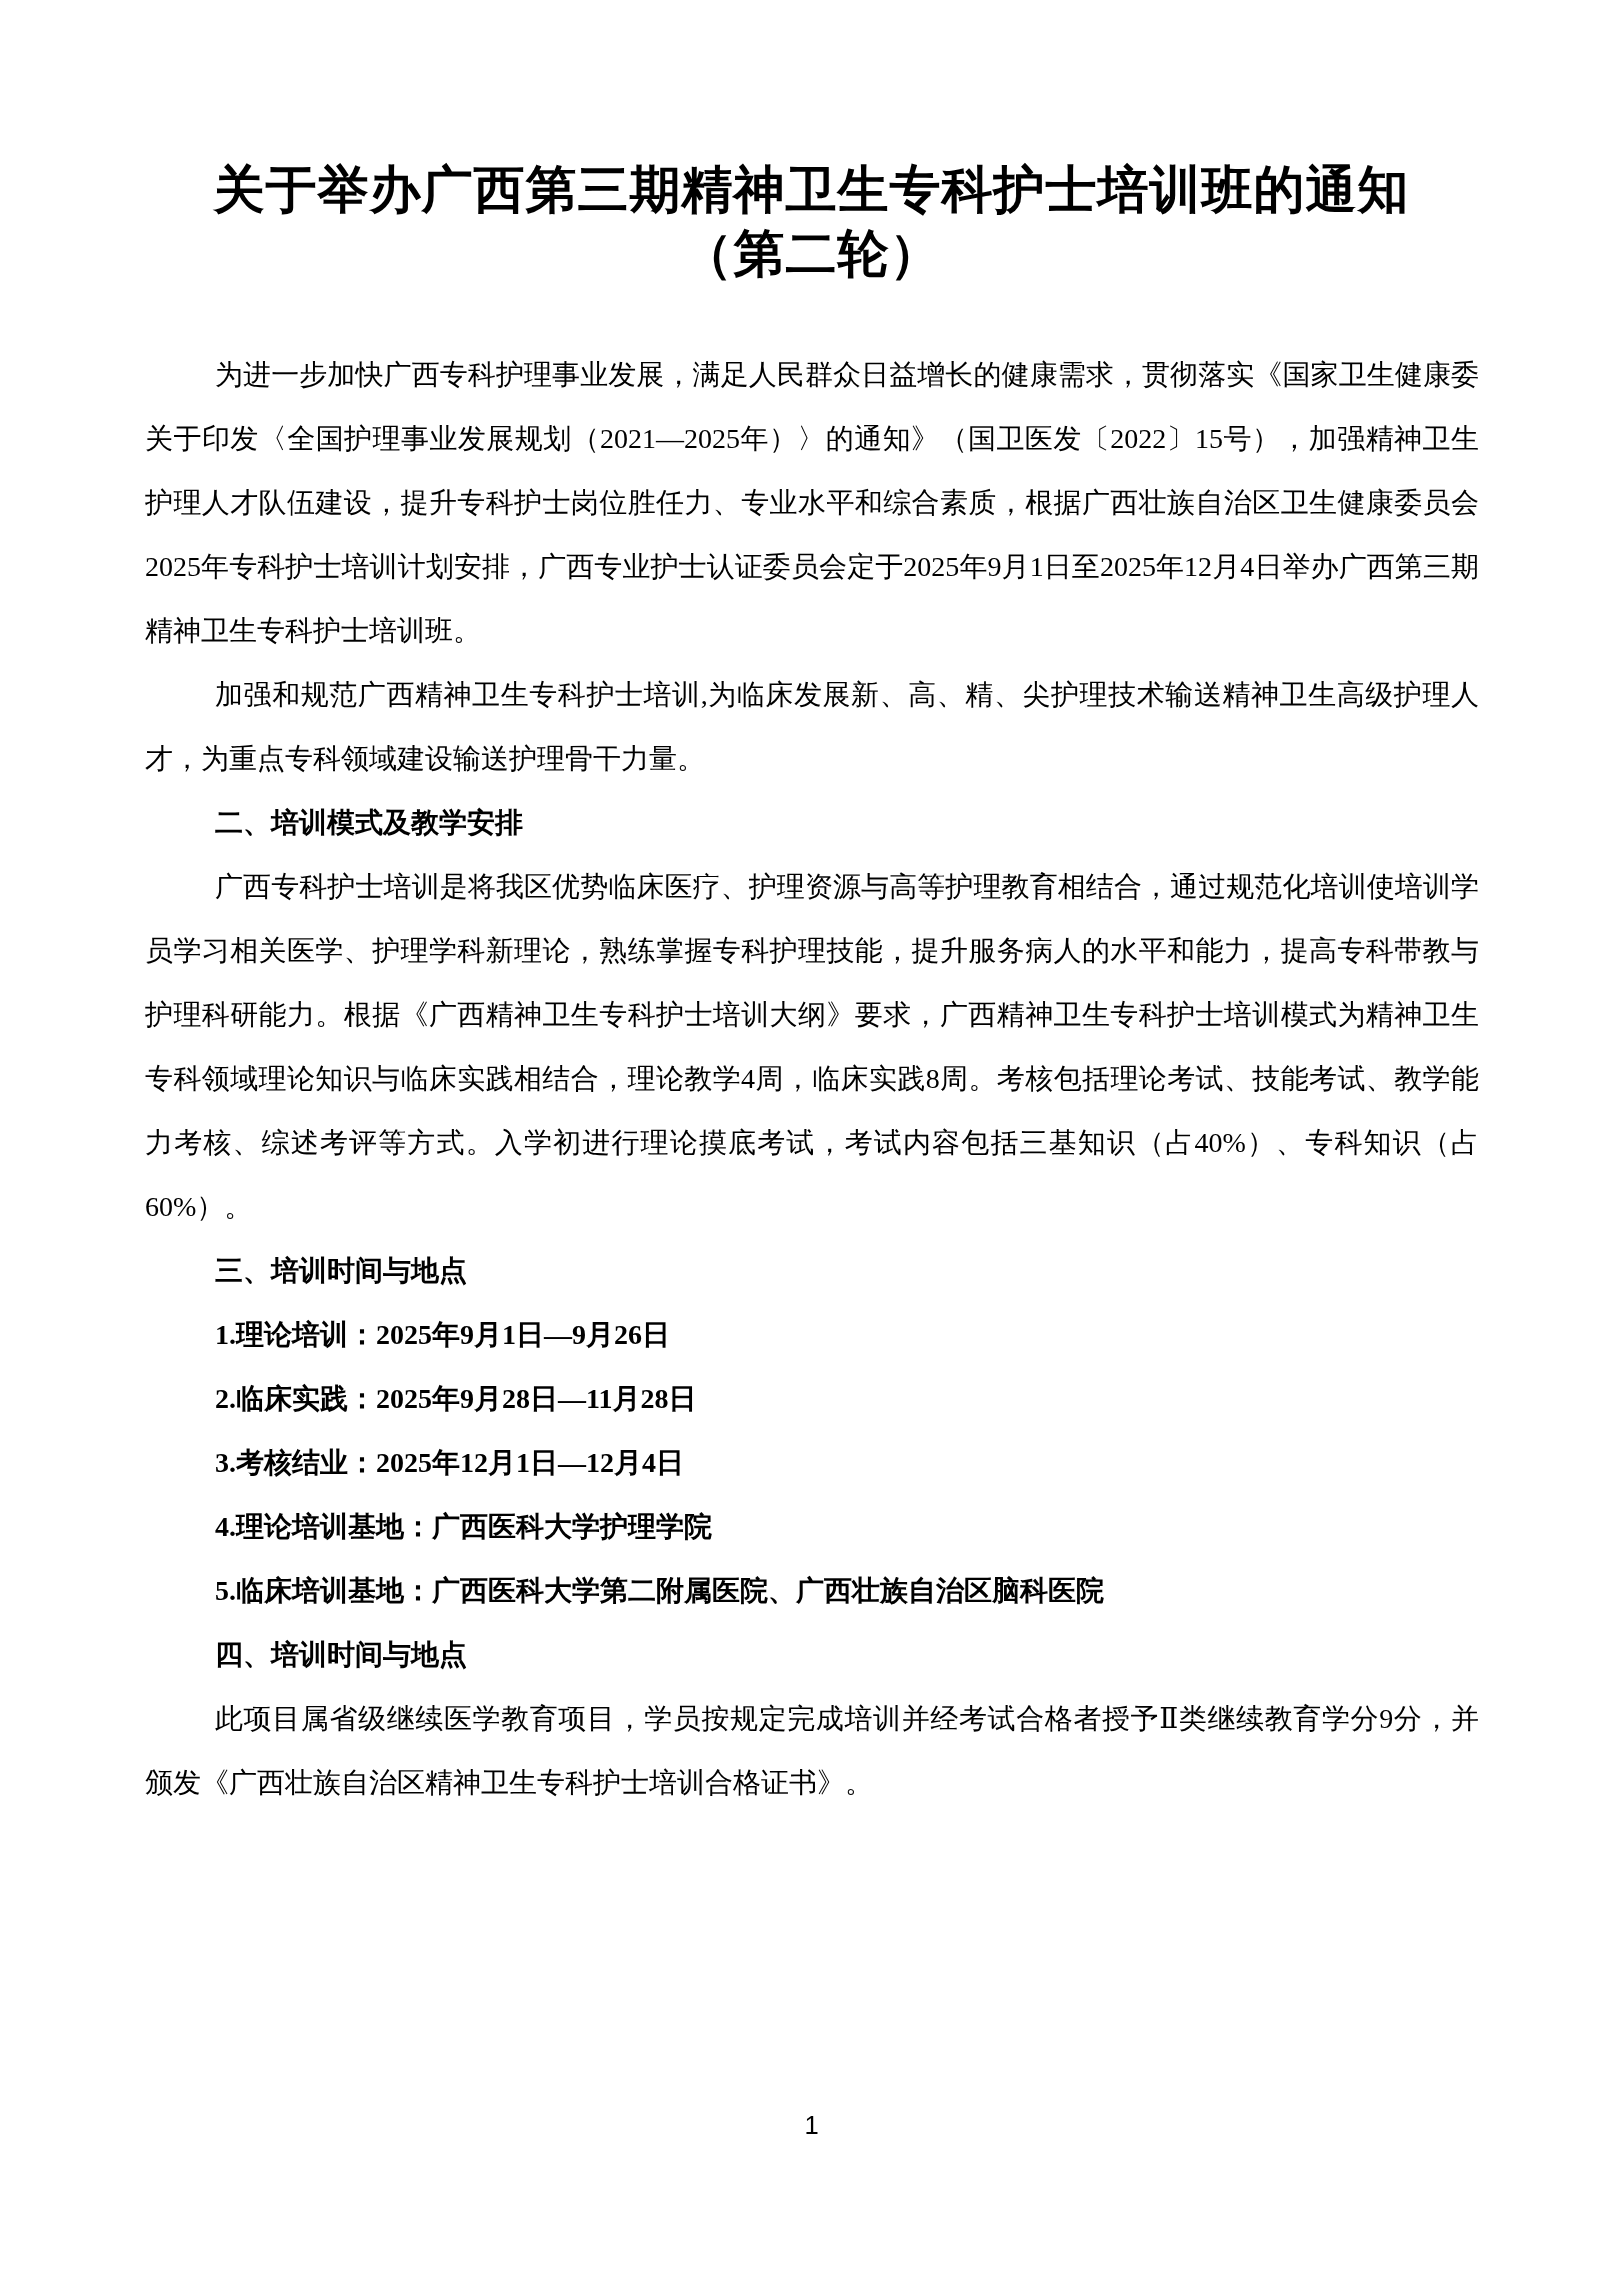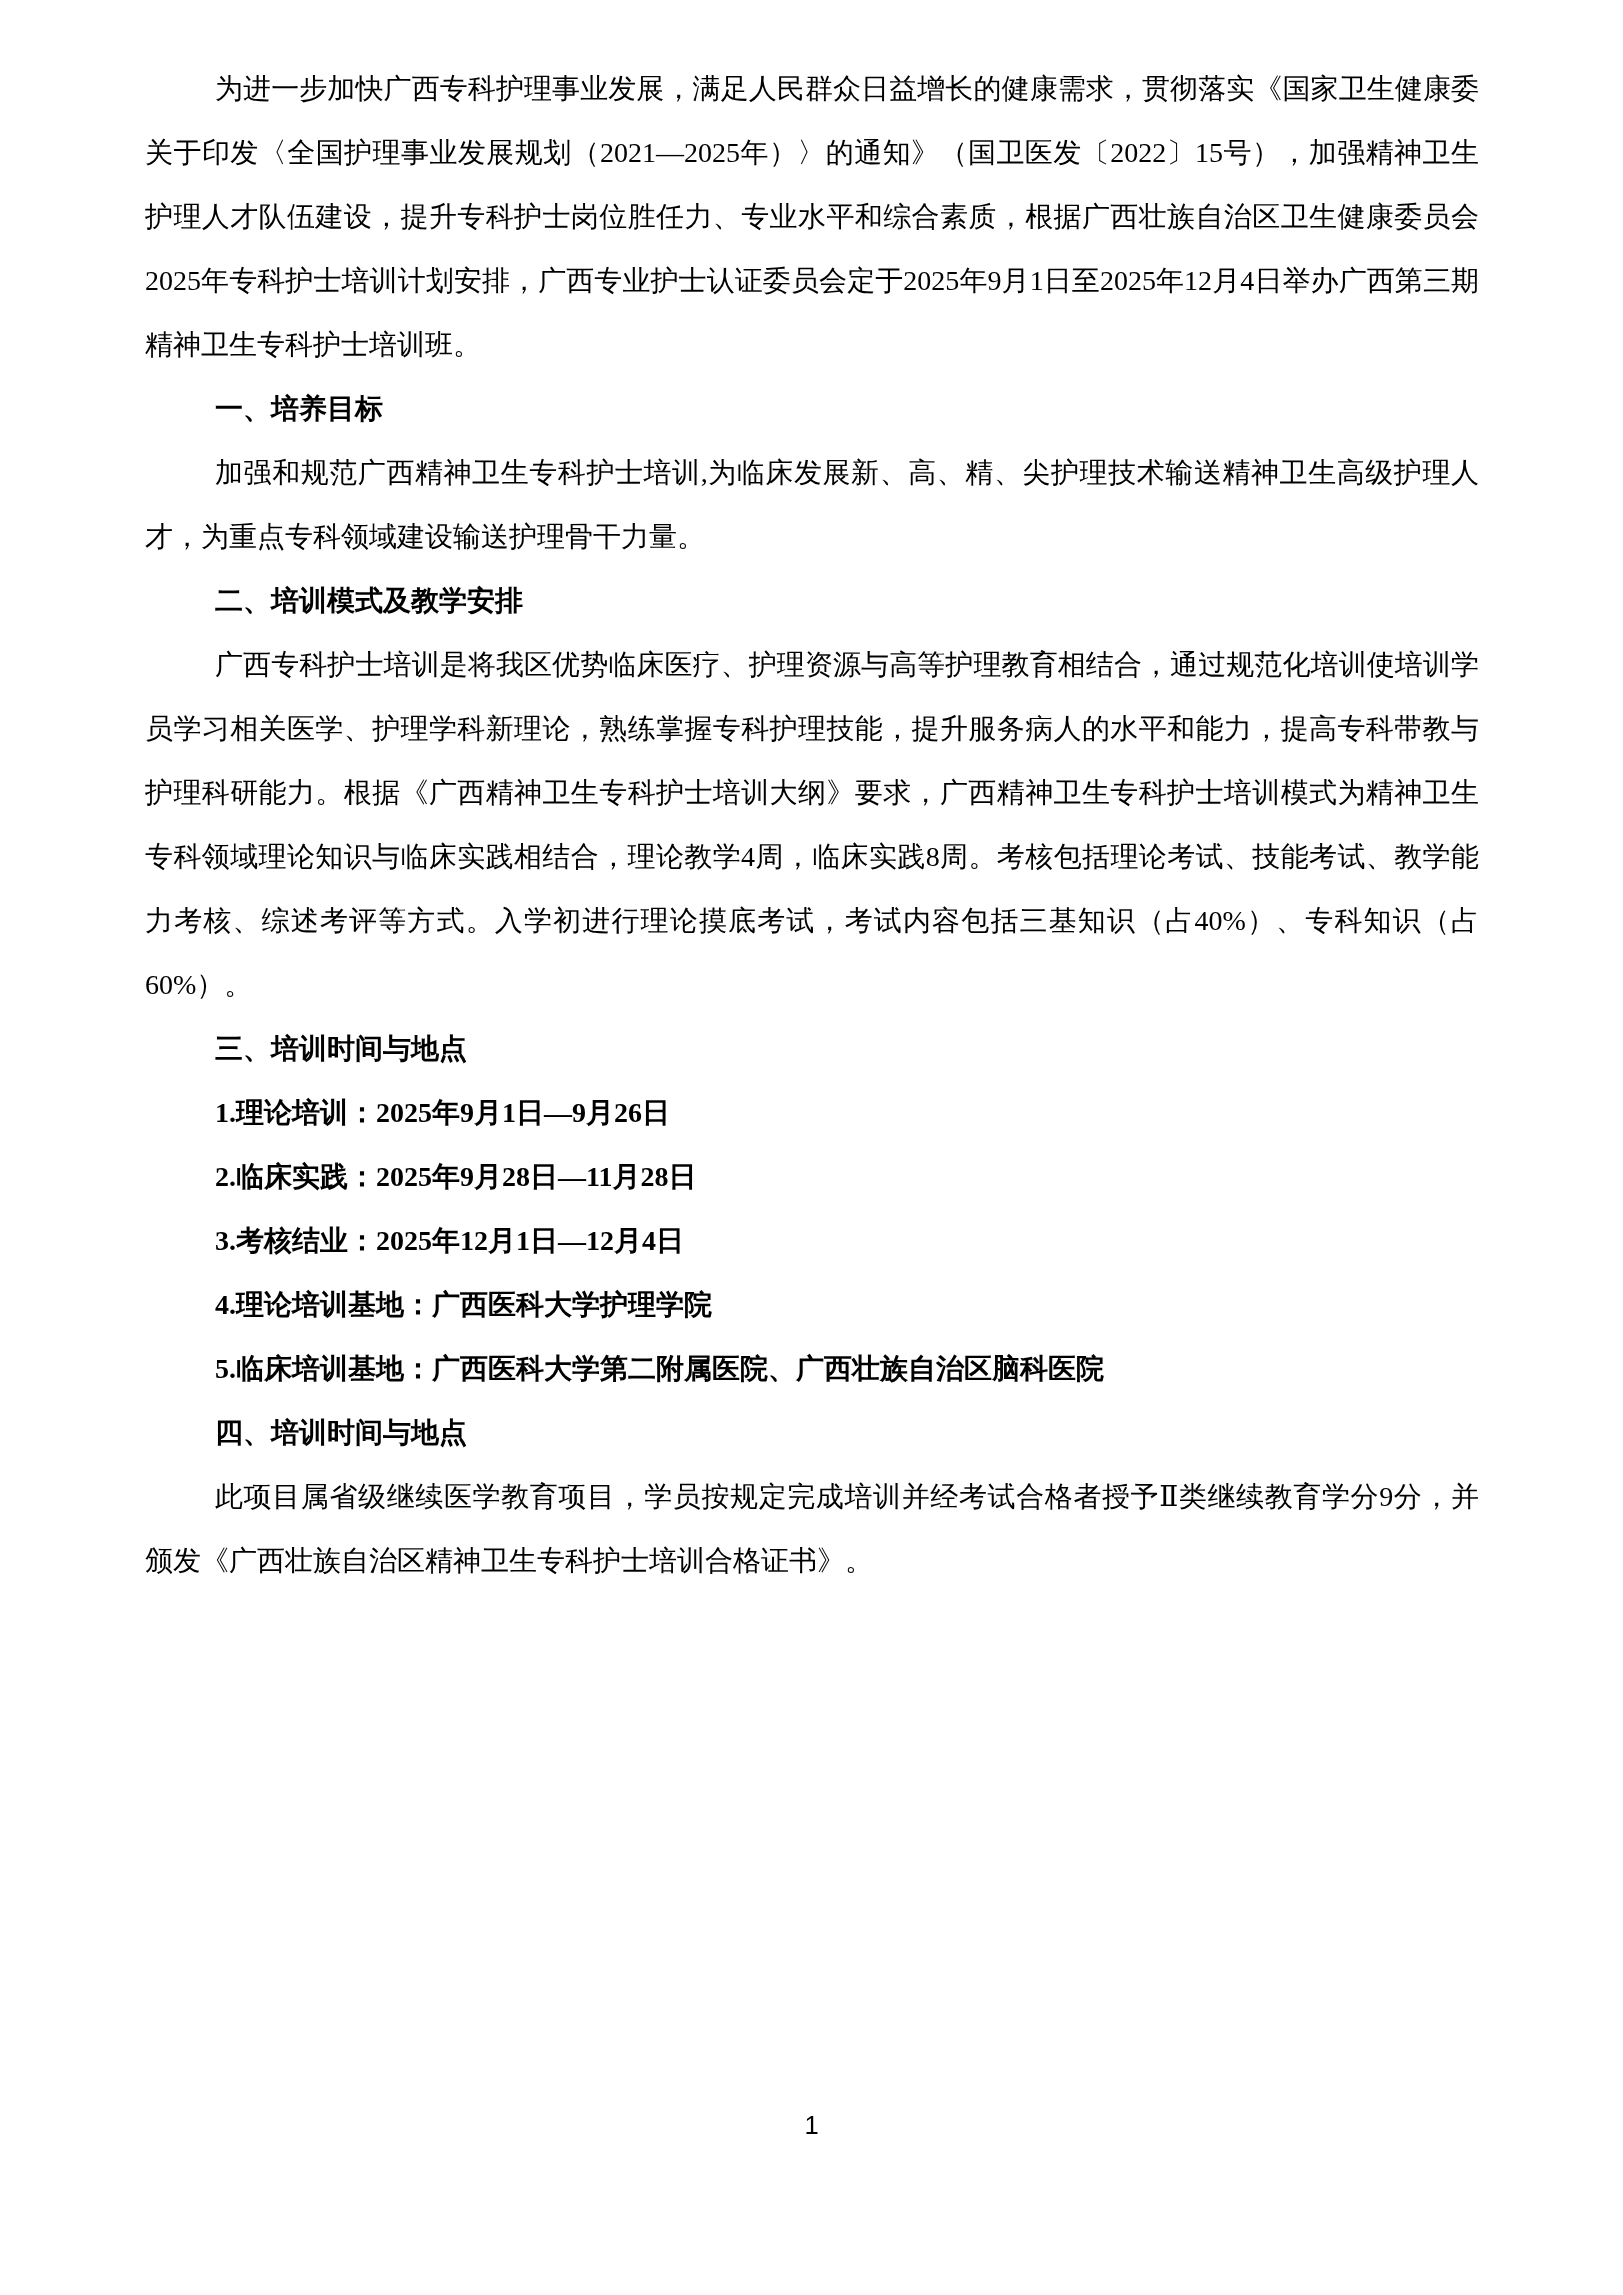--- a/index.html
+++ b/index.html
@@ -61,24 +61,27 @@
     line-height: 31px;
     font-family: "Liberation Sans", "DejaVu Sans", sans-serif;
     font-weight: normal;
   }
 </style>
 </head>
 <body>
 
 <div class="page">
 
+  <div class="title-block">
+    <div>关于举办广西第三期精神卫生专科护士培训班的通知</div>
+    <div>（第二轮）</div>
+  </div>
 
   <div class="body-block">
     <p class="para">为进一步加快广西专科护理事业发展，满足人民群众日益增长的健康需求，贯彻落实《国家卫生健康委关于印发〈全国护理事业发展规划（2021—2025年）〉的通知》（国卫医发〔2022〕15号），加强精神卫生护理人才队伍建设，提升专科护士岗位胜任力、专业水平和综合素质，根据广西壮族自治区卫生健康委员会2025年专科护士培训计划安排，广西专业护士认证委员会定于2025年9月1日至2025年12月4日举办广西第三期精神卫生专科护士培训班。</p>
-    <p class="heading">一、培养目标</p>
     <p class="para">加强和规范广西精神卫生专科护士培训,为临床发展新、高、精、尖护理技术输送精神卫生高级护理人才，为重点专科领域建设输送护理骨干力量。</p>
     <p class="heading">二、培训模式及教学安排</p>
     <p class="para">广西专科护士培训是将我区优势临床医疗、护理资源与高等护理教育相结合，通过规范化培训使培训学员学习相关医学、护理学科新理论，熟练掌握专科护理技能，提升服务病人的水平和能力，提高专科带教与护理科研能力。根据《广西精神卫生专科护士培训大纲》要求，广西精神卫生专科护士培训模式为精神卫生专科领域理论知识与临床实践相结合，理论教学4周，临床实践8周。考核包括理论考试、技能考试、教学能力考核、综述考评等方式。入学初进行理论摸底考试，考试内容包括三基知识（占40%）、专科知识（占60%）。</p>
     <p class="heading">三、培训时间与地点</p>
     <p class="item">1.理论培训：2025年9月1日—9月26日</p>
     <p class="item">2.临床实践：2025年9月28日—11月28日</p>
     <p class="item">3.考核结业：2025年12月1日—12月4日</p>
     <p class="item">4.理论培训基地：广西医科大学护理学院</p>
     <p class="item">5.临床培训基地：广西医科大学第二附属医院、广西壮族自治区脑科医院</p>
     <p class="heading">四、培训时间与地点</p>

